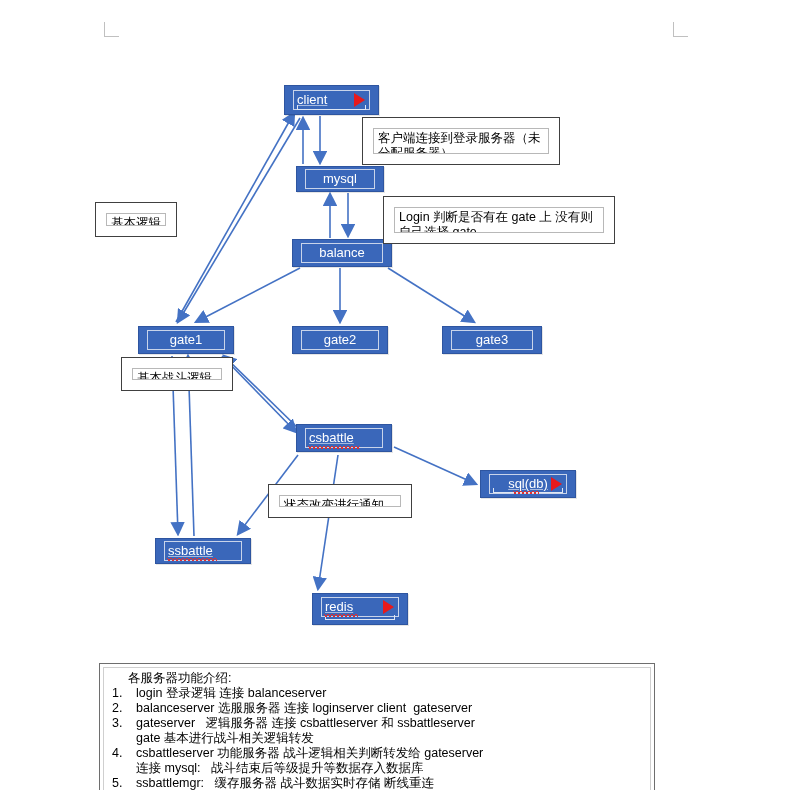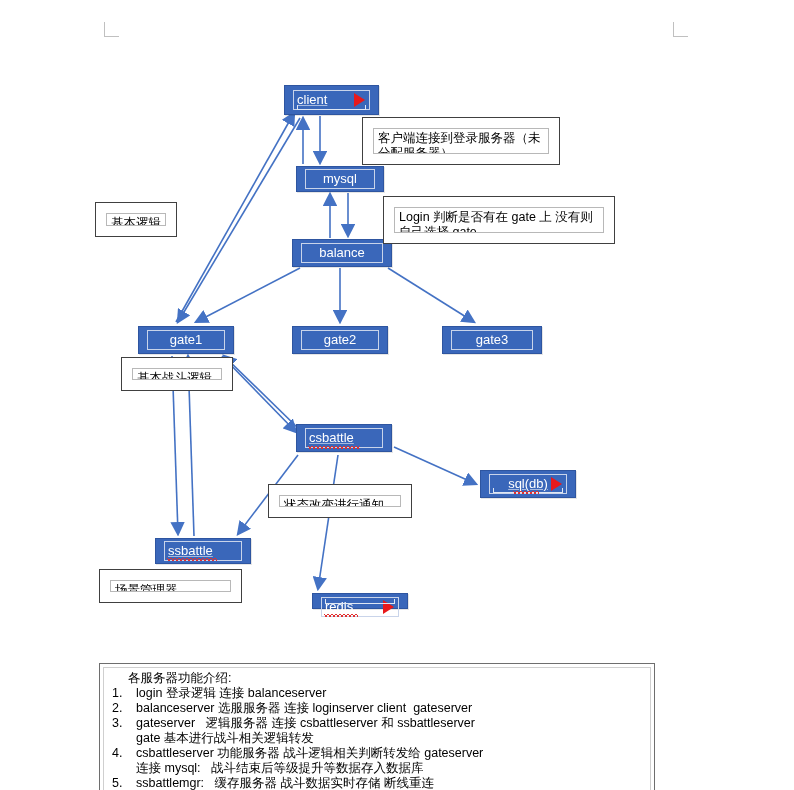--- a/index.html
+++ b/index.html
@@ -273,21 +273,21 @@
     <div class="squig" style="left:32px; top:20px; width:26px;"></div>
   </div>
 
   <div class="node play" style="left:155px; top:538px; width:96px; height:26px;">
     <div class="inner" style="top:2px;">
       <span class="lbl">ssbattle</span>
     </div>
     <div class="squig" style="left:11px; top:19px; width:50px;"></div>
   </div>
 
-  <div class="node play" style="left:312px; top:593px; width:96px; height:16px;">
+  <div class="node play" style="left:312px; top:593px; width:96px; height:32px;">
     <div class="inner" style="top:3px;">
       <span class="lbl">redis</span>
       <span class="tri"></span>
     </div>
     <div class="shelf"></div>
     <div class="squig" style="left:11px; top:20px; width:34px;"></div>
   </div>
 
   <div class="note" style="left:362px; top:117px; width:198px; height:48px;">
     <div class="nin">客户端连接到登录服务器（未分配服务器），</div>
@@ -302,23 +302,20 @@
   </div>
 
   <div class="note" style="left:121px; top:357px; width:112px; height:34px;">
     <div class="nin">基本战斗逻辑</div>
   </div>
 
   <div class="note" style="left:268px; top:484px; width:144px; height:34px;">
     <div class="nin">状态改变进行通知</div>
   </div>
 
-  <div class="note" style="left:99px; top:569px; width:143px; height:34px;">
-    <div class="nin">场景管理器</div>
-  </div>
 
   <div id="legend">
     <div class="lin">
       <div class="lg-title">各服务器功能介绍:</div>
       <ol class="lg-list">
         <li class="lg-item">
           <span class="lg-num">1.</span>
           <span class="lg-txt">login 登录逻辑 连接 balanceserver</span>
         </li>
         <li class="lg-item">

